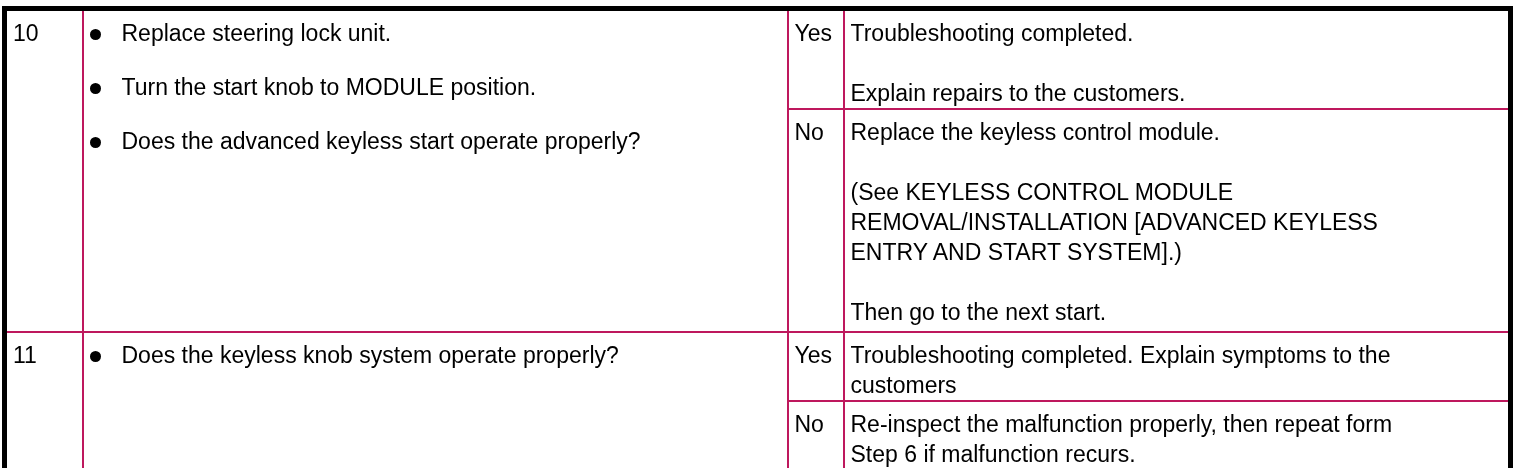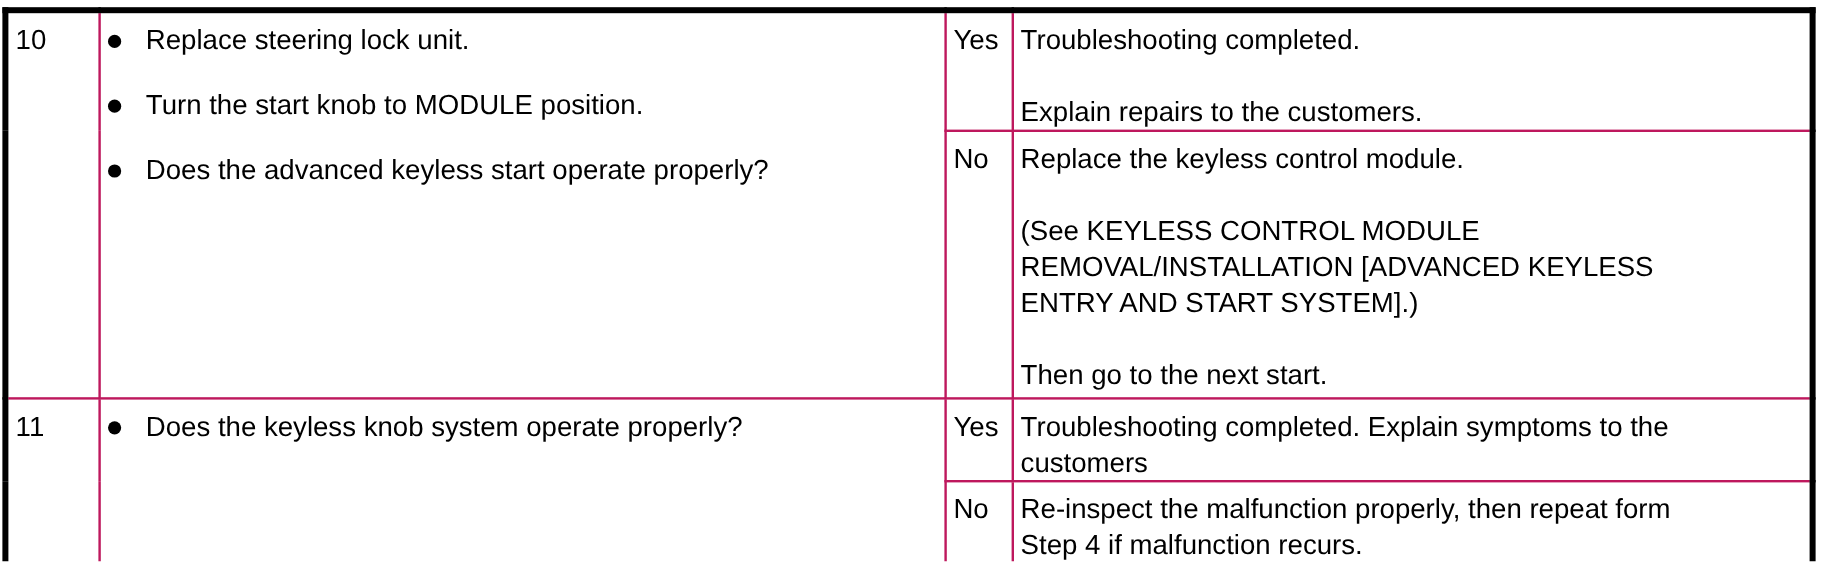--- a/index.html
+++ b/index.html
@@ -115,18 +115,18 @@
         <div class="line">customers</div>
       </td>
     </tr>
 
     <tr>
       <td class="yn-cell" height="73">
         <div class="yn-label">No</div>
       </td>
       <td class="result-cell">
         <div class="line">Re-inspect the malfunction properly, then repeat form</div>
-        <div class="line">Step 4 if malfunction recurs.</div>
+        <div class="line">Step 6 if malfunction recurs.</div>
       </td>
     </tr>
   </tbody>
     </table>
 </div>
 
 </body></html>

